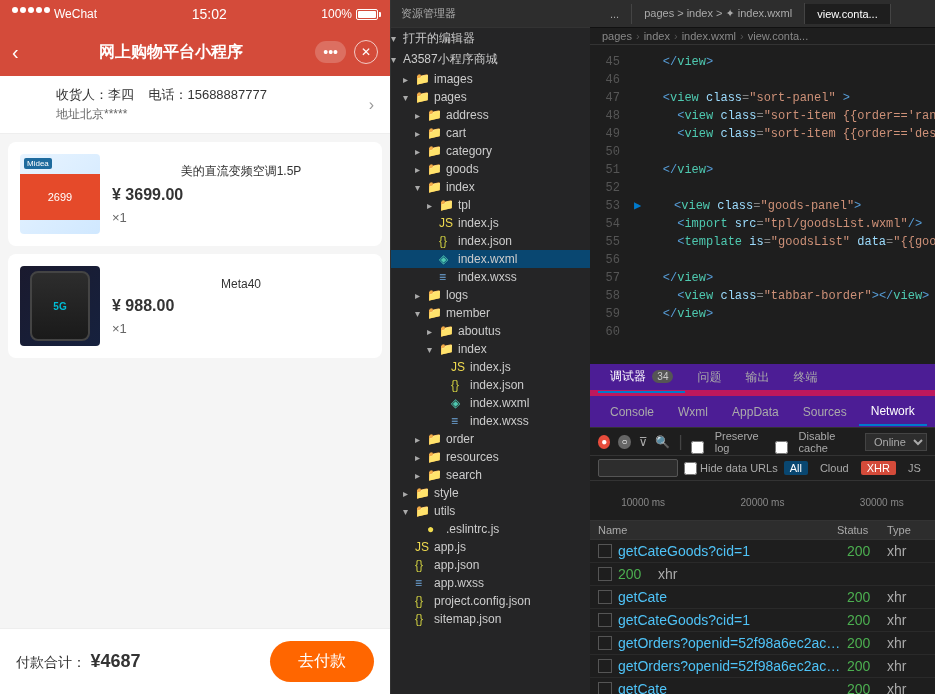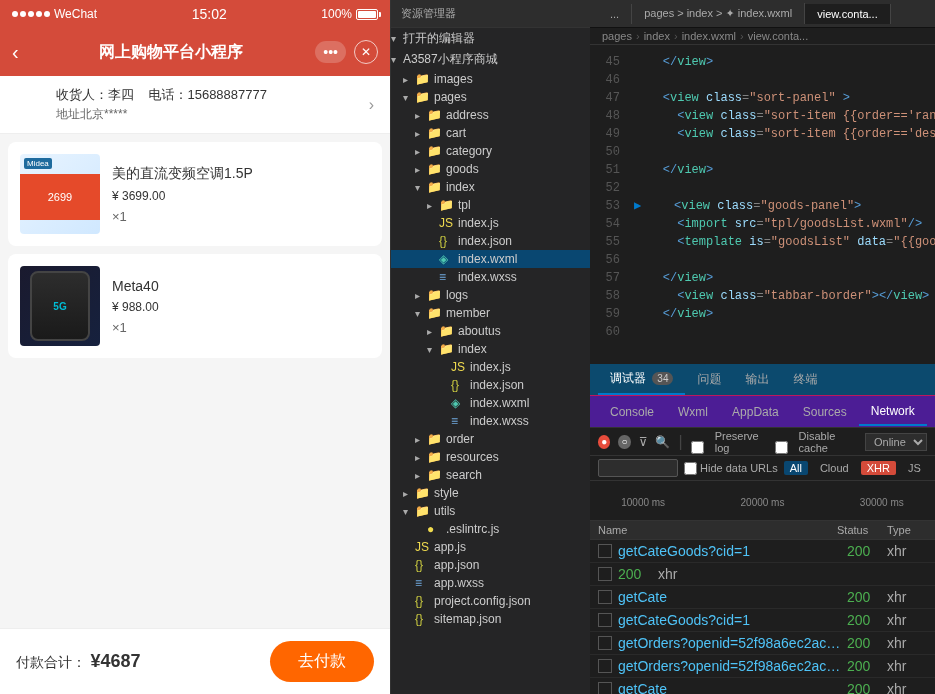--- a/index.html
+++ b/index.html
@@ -18,21 +18,21 @@
     .status-bar {
       background: #d44b3a;
       color: white;
       display: flex;
       justify-content: space-between;
       align-items: center;
       padding: 4px 12px;
       font-size: 12px;
       height: 28px;
     }
-    .status-bar-left { display: flex; align-items: center; gap: 4px; }
+    .status-bar-left { display: flex; align-items: flex-start; gap: 4px; }
     .status-dots { display: flex; gap: 2px; }
     .status-dot { width: 6px; height: 6px; border-radius: 50%; background: white; }
     .status-bar-center { font-size: 14px; font-weight: 500; }
     .status-bar-right { display: flex; align-items: center; gap: 4px; font-size: 12px; }
     .battery { width: 22px; height: 11px; border: 1.5px solid white; border-radius: 2px; position: relative; display: flex; align-items: center; padding: 1px; }
     .battery::after { content: ''; width: 2px; height: 5px; background: white; position: absolute; right: -4px; border-radius: 0 1px 1px 0; }
     .battery-fill { width: 100%; height: 100%; background: white; border-radius: 1px; }
 
     .nav-bar {
       background: #d44b3a;
@@ -120,22 +120,22 @@
     .brand-badge {
       position: absolute;
       top: 4px; left: 4px;
       background: #1e6b9e;
       color: white;
       font-size: 8px;
       padding: 1px 3px;
       border-radius: 2px;
     }
     .item-info { flex: 1; display: flex; flex-direction: column; gap: 6px; }
-    .item-name { font-size: 14px; color: #333; font-weight: 500; }
-    .item-price { font-size: 12px; color: #333; font-weight: 400; }
+    .item-name { font-size: 12px; color: #333; font-weight: 500; text-align: center; }
+    .item-price { font-size: 16px; color: #333; font-weight: 700; }
     .item-qty { font-size: 13px; color: #666; }
 
     .checkout-bar {
       background: white;
       padding: 12px 16px;
       display: flex;
       align-items: center;
       justify-content: space-between;
       border-top: 1px solid #eee;
     }
@@ -253,26 +253,26 @@
     }
     .code-line { white-space: pre; display: flex; align-items: center; }
     .kw-bracket { color: #569cd6; }
     .kw-attr { color: #9cdcfe; }
     .kw-val { color: #ce9178; }
     .kw-tag { color: #4ec9b0; }
     .kw-punct { color: #808080; }
     .arrow-marker { color: #007acc; margin-right: 4px; }
 
     .devtools-tabs {
-      background: #0c4a6e;
+      background: #4c1d95;
       display: flex;
       align-items: center;
       padding: 0 8px;
       height: 32px;
-      border-bottom: 1px solid #be185d;
+      border-bottom: 6px solid #be185d;
       gap: 0;
     }
     .devtools-tab {
       padding: 6px 12px;
       font-size: 12px;
       color: #aaa;
       cursor: pointer;
       white-space: nowrap;
     }
     .devtools-tab.active { color: #fff; border-bottom: 2px solid #007acc; }

